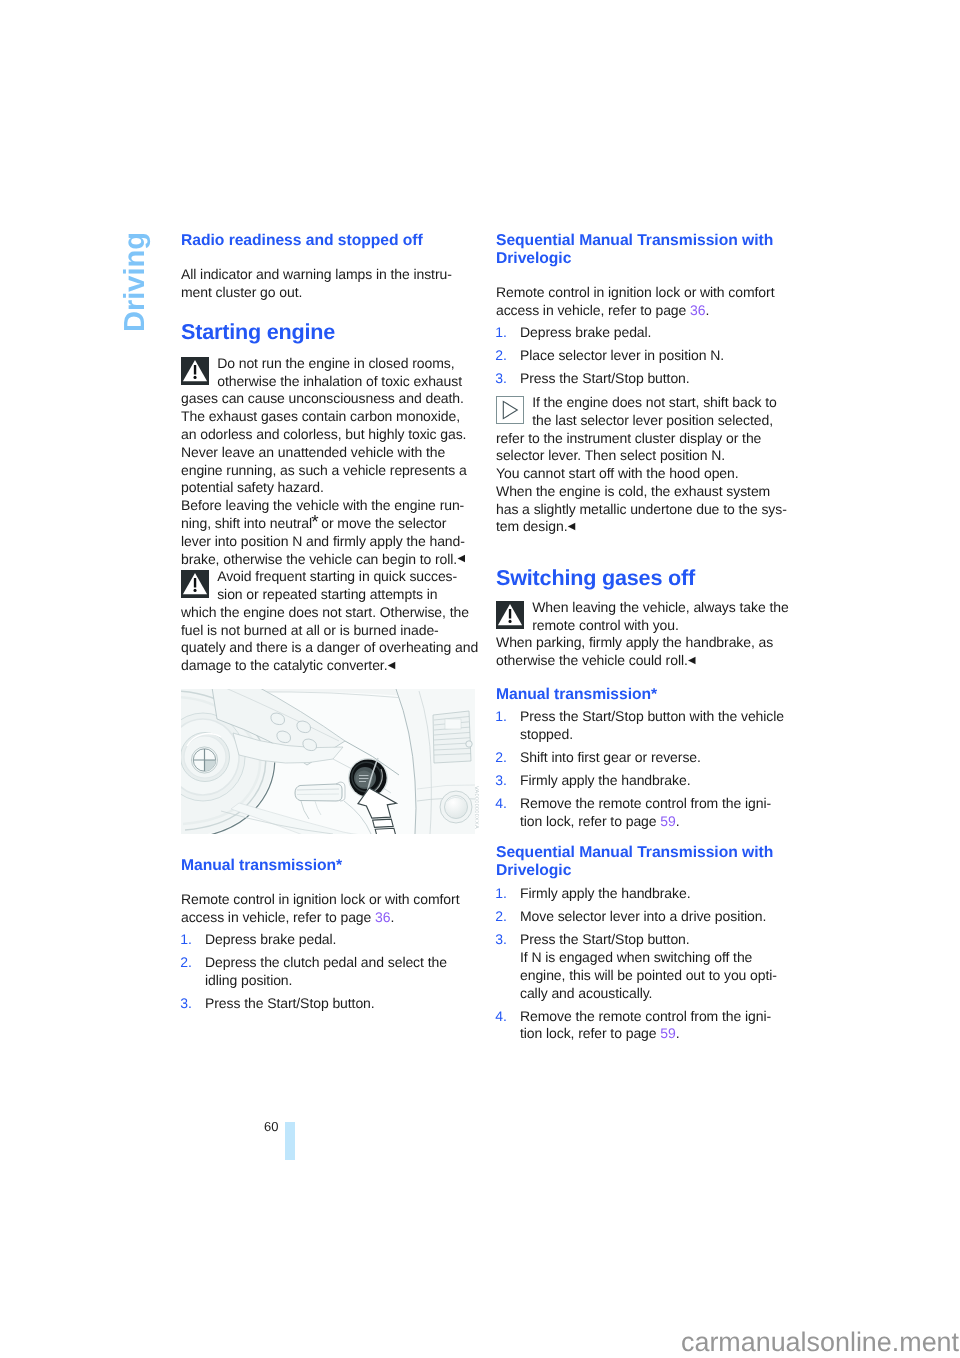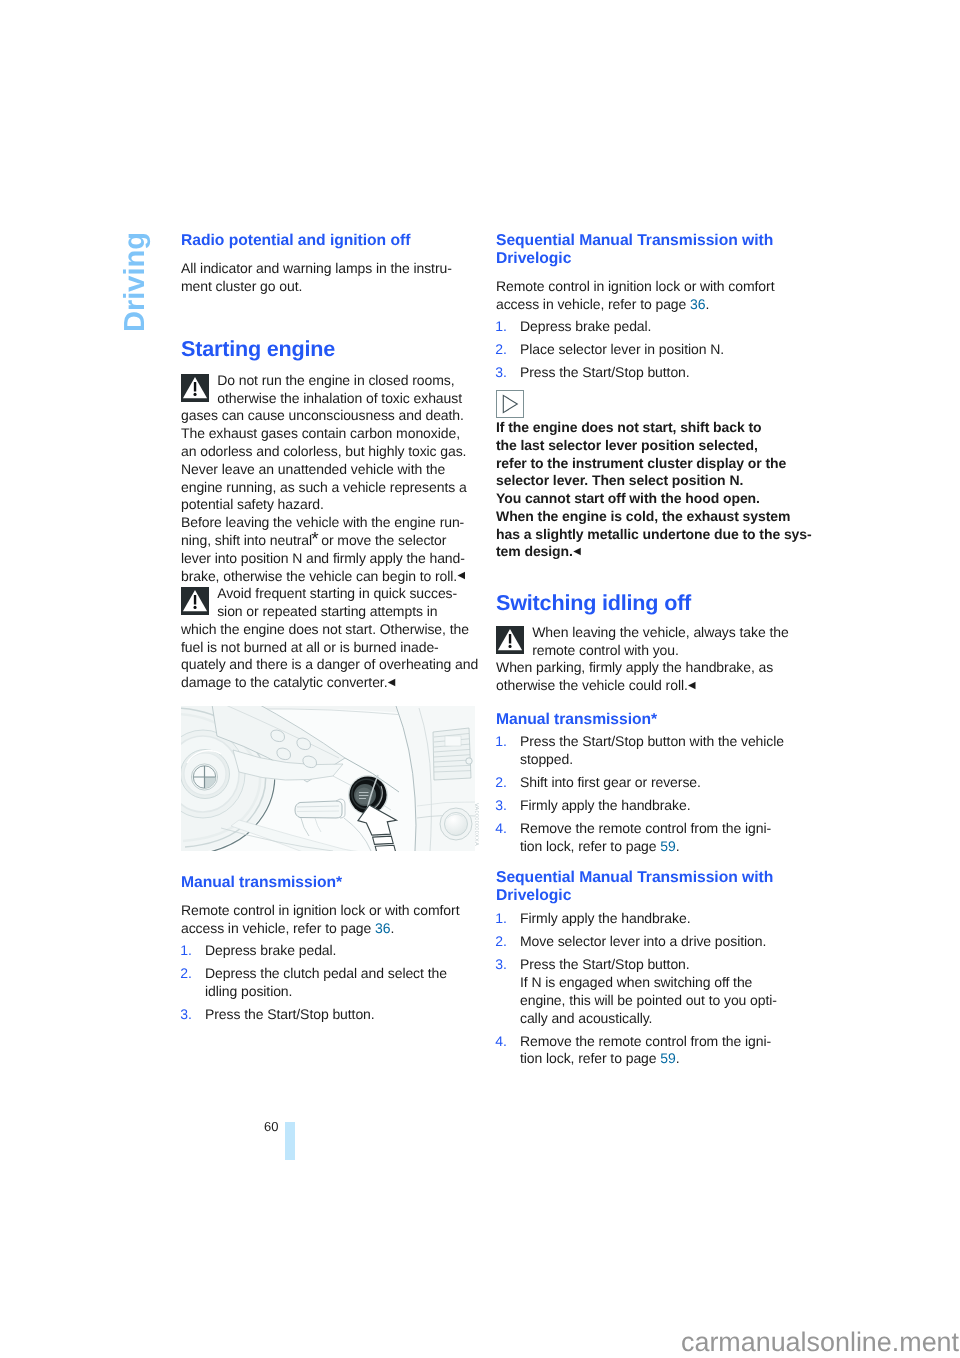--- a/index.html
+++ b/index.html
@@ -18,21 +18,21 @@
     font-size:29px;font-weight:bold;color:#7fc4f8;line-height:29px;
     transform:rotate(-90deg);transform-origin:left top;white-space:nowrap;}
 
   
   h1.h-main{font-size:21.6px;font-weight:bold;color:#2357f5;margin:0;
     line-height:25px;letter-spacing:-.2px;}
   h2.h-sub{font-size:15.7px;font-weight:bold;color:#2357f5;margin:0;
     line-height:18px;letter-spacing:-.05px;}
 
   p{margin:0;font-size:14px;line-height:17.95px;color:#1b1b1b;letter-spacing:-0.085px;}
-  .blue{color:#0369a1;}
+  .blue{color:#8b5cf6;}
   .star{font-size:19px;line-height:0;vertical-align:0.02em;letter-spacing:-1.2px;margin-left:-0.8px;}
 
   
   ol.steps{margin:0;padding:0;list-style:none;}
   ol.steps li{position:relative;padding-left:24px;font-size:14px;line-height:17.95px;
     color:#1b1b1b;letter-spacing:-0.085px;}
   ol.steps li .num{position:absolute;left:-0.8px;top:0;color:#2357f5;font-size:14px;}
 
   
   .ico{width:28px;height:28px;float:left;margin-right:8.2px;margin-top:2.1px;
@@ -49,46 +49,46 @@
 
   .watermark{position:absolute;left:681px;top:1333px;font-size:26.9px;color:#969696;
     line-height:19.5px;}
 
   .figure{position:relative;width:294px;height:145px;margin-top:12.7px;line-height:0;}
   .figcode{position:absolute;left:298px;top:97px;font-size:5.6px;color:#c4cfd1;
     transform:rotate(90deg);transform-origin:left top;letter-spacing:.25px;line-height:6px;
     white-space:nowrap;}
 
   
-  p.body-p{margin-top:10px;}
-  h1.sp-starting{margin-top:40px;margin-bottom:0;}
+  p.body-p{margin-top:16px;}
+  h1.sp-starting{margin-top:17px;margin-bottom:0;}
   .nb-warn1{margin-top:11px;}
   .nb-warn2{margin-top:-1.0px;}
   p.p-warmup{margin-top:4.0px;}
   h2.h-manual{margin-top:23.1px;}
   ol.steps-left{margin-top:4.4px;}
   ol.steps-right{margin-top:4.4px;}
-  .nb-info{margin-top:5.7px;font-weight:bold;}
+  .nb-info{margin-top:5.7px;}
   h1.h-switching{margin-top:27.5px;margin-bottom:0;}
   .nb-warn3{margin-top:9.2px;}
   h2.h-manual-off{margin-top:14.5px;}
   h2.h-smg-off{margin-top:13.5px;}
   ol.steps li{margin-bottom:5.05px;}
   .endm{display:inline-block;margin-left:-2.2px;font-size:12.6px;
         position:relative;top:-1.3px;}
 </style>
 </head>
 <body>
 
 <div class="page" data-name="manual-page">
   <div class="chapter-tab" data-name="chapter-tab-label">Driving</div>
 
   <div class="col col-left" data-name="left-column">
 
-    <h2 class="h-sub" data-name="heading-radio-readiness">Radio potential and ignition off</h2>
+    <h2 class="h-sub" data-name="heading-radio-readiness">Radio readiness and stopped off</h2>
 
     <p class="body-p" data-name="paragraph-radio-readiness"><span data-name="text-line">All indicator and warning lamps in the instru-</span><br><span data-name="text-line">ment cluster go out.</span></p>
 
     <h1 class="h-main sp-starting" data-name="heading-starting-engine">Starting engine</h1>
 
     <div class="noteblock nb-warn1" data-name="warning-note-closed-rooms">
       <span class="ico" data-name="warning-triangle-icon">
         <svg viewBox="0 0 28 28" width="28" height="28" data-name="warning-triangle-glyph">
           <rect x="0" y="0" width="28" height="28" fill="#252c2f"></rect>
           <path d="M14 3.0 L26.1 24.3 L1.9 24.3 Z" fill="#ffffff"></path>
@@ -270,21 +270,21 @@
     <div class="noteblock nb-info" data-name="info-note-engine-not-start">
       <span class="ico" data-name="play-triangle-icon">
         <svg viewBox="0 0 28 28" width="28" height="28" data-name="play-triangle-glyph">
           <rect x="0.5" y="0.5" width="27" height="27" fill="#ffffff" stroke="#7d9195" stroke-width="1"></rect>
           <path d="M7.3 5.4 L21.3 14.0 L7.3 22.6 Z" fill="none" stroke="#44545a" stroke-width="1.1" stroke-linejoin="miter"></path>
         </svg>
       </span>
       <span class="ntxt" data-name="info-note-text"><span data-name="text-line">If the engine does not start, shift back to</span><br><span data-name="text-line">the last selector lever position selected,</span><br><span data-name="text-line">refer to the instrument cluster display or the</span><br><span data-name="text-line">selector lever. Then select position N.</span><br><span data-name="text-line">You cannot start off with the hood open.</span><br><span data-name="text-line">When the engine is cold, the exhaust system</span><br><span data-name="text-line">has a slightly metallic undertone due to the sys-</span><br><span data-name="text-line">tem design.</span></span><span class="endm" data-name="note-end-marker">◄</span>
     </div>
 
-    <h1 class="h-main h-switching" data-name="heading-switching-engine-off">Switching idling off</h1>
+    <h1 class="h-main h-switching" data-name="heading-switching-engine-off">Switching gases off</h1>
 
     <div class="noteblock nb-warn3" data-name="warning-note-leaving-vehicle">
       <span class="ico" data-name="warning-triangle-icon">
         <svg viewBox="0 0 28 28" width="28" height="28" data-name="warning-triangle-glyph">
           <rect x="0" y="0" width="28" height="28" fill="#252c2f"></rect>
           <path d="M14 3.0 L26.1 24.3 L1.9 24.3 Z" fill="#ffffff"></path>
           <rect x="12.85" y="8.0" width="2.4" height="9.6" rx="0.3" fill="#0c0f11"></rect>
           <circle cx="14.05" cy="20.4" r="1.55" fill="#0c0f11"></circle>
         </svg>
       </span>

